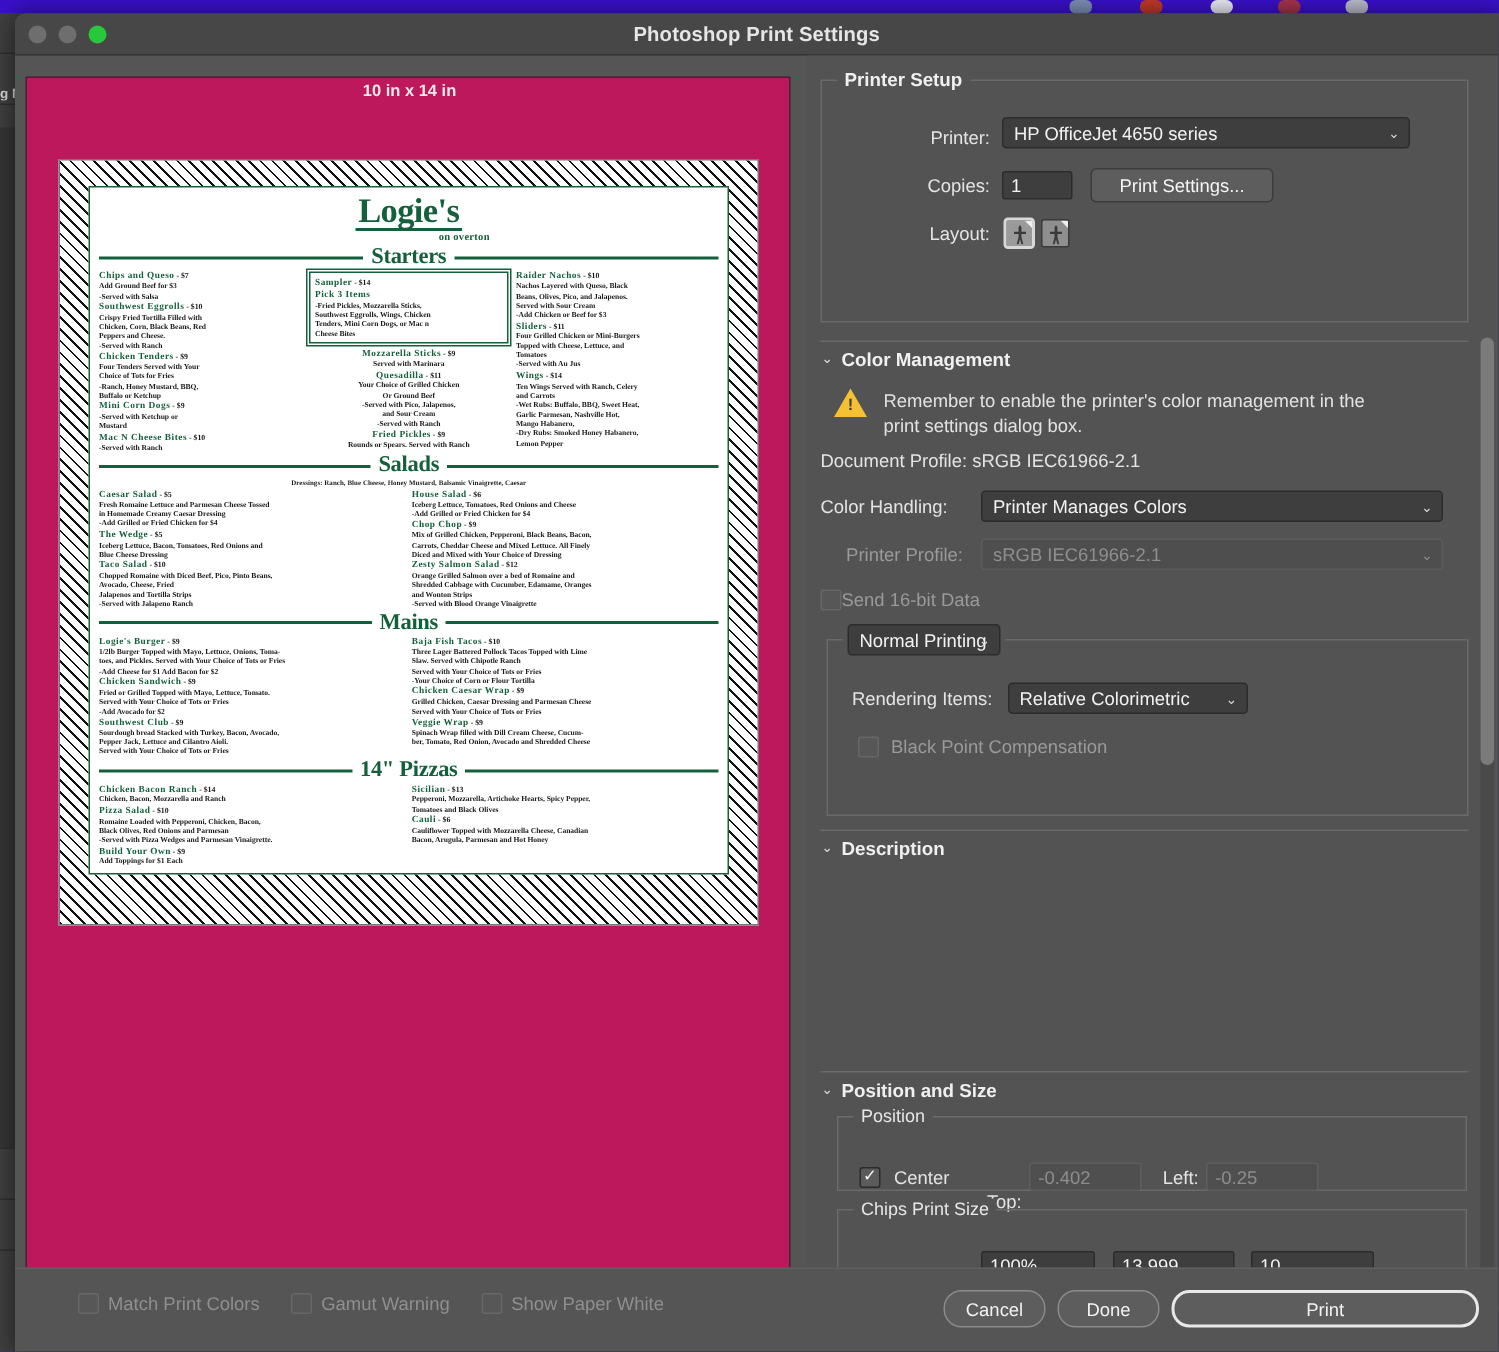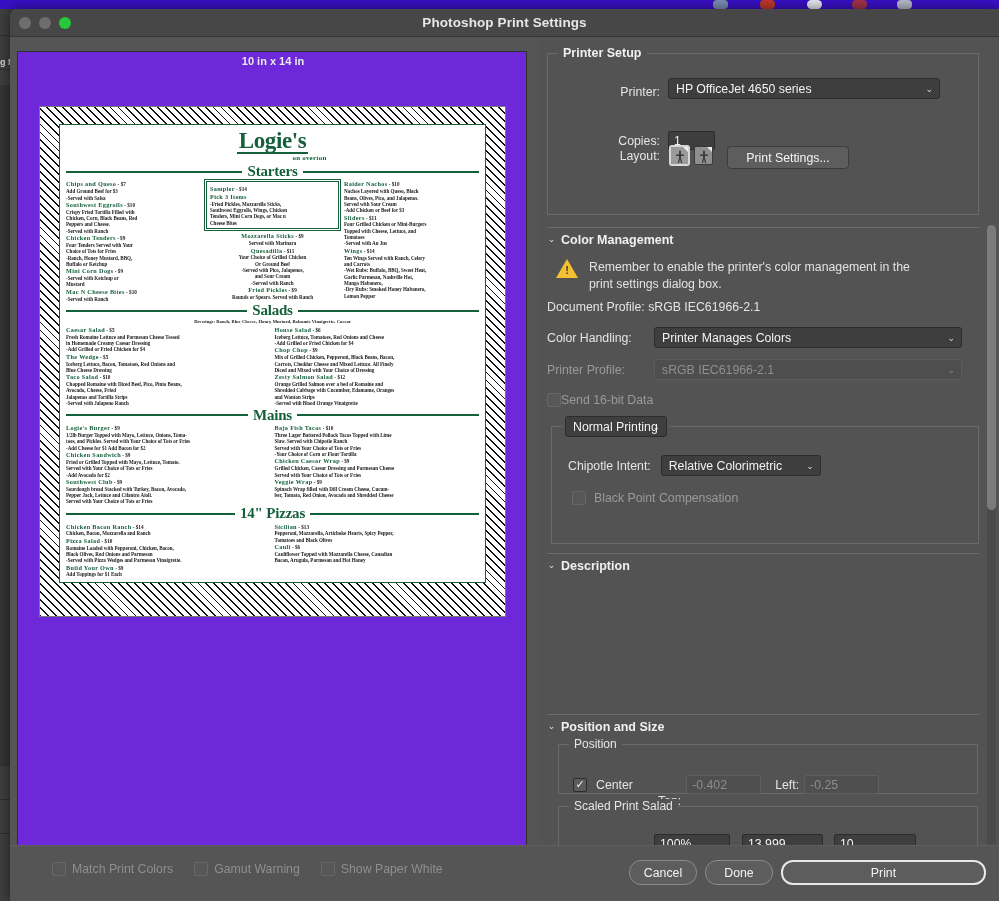--- a/index.html
+++ b/index.html
@@ -59,21 +59,21 @@
     font-size: 13.5px; font-weight: bold; color: #e6e6e6;
     letter-spacing: 0.1px;
   }
 
   #body-area { position: absolute; left:0; top: 28px; width: 989px; height: 864px; }
 
   
   #preview-pane {
     position: absolute; left: 7px; top: 14px;
     width: 510px; height: 812px;
-    background: #6d28d9;
+    background: #be185d;
     border: 1px solid #2f2f2f;
   }
   #preview-size {
     position: absolute; left: 0; top: 3px; width: 510px;
     text-align: center; font-size: 11px; font-weight: bold; color: #e9e9e9;
   }
   #paper {
     position: absolute; left: 21px; top: 54px;
     width: 467px; height: 511px;
     background: #ffffff;
@@ -189,21 +189,21 @@
   .select.dim .chev { color: #8f8f8f; }
   .textfield {
     background: #3e3e3e; border: 1px solid #2c2c2c; border-radius: 2px;
     height: 19px; display: flex; align-items: center; padding: 0 5px;
     font-size: 12.3px; color: #f2f2f2;
   }
   .textfield.dim { background: #4f4f4f; border-color: #5e5e5e; color: #8d8d8d; }
   .btn {
     background: #5d5d5d; border: 1px solid #3c3c3c; border-radius: 4px;
     height: 23px; display: inline-flex; align-items: center; justify-content: center;
-    padding: 0 10px; font-size: 12.3px; color: #f4f4f4; margin-top: 34px;
+    padding: 0 10px; font-size: 12.3px; color: #f4f4f4;
   }
   .cbox {
     width: 14px; height: 14px; border-radius: 2px;
     background: #3e3e3e; border: 1px solid #2b2b2b;
     display: inline-flex; align-items: center; justify-content: center;
     font-size: 11px; color: #f5f5f5; line-height: 1;
   }
   .cbox.dim { background: #575757; border-color: #676767; }
   .cbox.checked { background: #5b5b5b; }
   .disc {
@@ -597,42 +597,42 @@
 
       <div class="row" style="position:absolute; left:9px; top:290px; width:432px;">
         <div class="lbl" style="width:103px;">Color Handling:</div>
         <div class="select" style="margin-left:4px; width:308px;">
           <span>Printer Manages Colors</span>
           <span class="chev">⌄</span>
         </div>
       </div>
 
       <div class="row" style="position:absolute; left:9px; top:322px; width:432px;">
-        <div class="lbl dim" style="width:103px; padding-right:8px;">Printer Profile:</div>
+        <div class="lbl dim" style="width:103px; text-align:right; padding-right:8px;">Printer Profile:</div>
         <div class="select dim" style="margin-left:4px; width:308px;">
           <span>sRGB IEC61966-2.1</span>
           <span class="chev">⌄</span>
         </div>
       </div>
 
       <div class="row" style="position:absolute; left:9px; top:356px; gap:0;">
         <span class="cbox dim"></span>
         <span class="lbl dim">Send 16-bit Data</span>
       </div>
 
       <div class="fieldset" style="position:absolute; left:13px; top:389px; width:428px; height:118px;">
         <div style="position:absolute; top:-11px; left:10px; background:#535353; padding:0 3px;">
           <div class="select" style="width:102px; height:21px;">
             <span>Normal Printing</span>
             <span class="chev">⌄</span>
           </div>
         </div>
 
         <div class="row" style="position:absolute; left:16px; top:28px;">
-          <div class="lbl">Chipotle Intent:</div>
+          <div class="lbl">Rendering Items:</div>
           <div class="select" style="margin-left:10px; width:160px;">
             <span>Relative Colorimetric</span>
             <span class="chev">⌄</span>
           </div>
         </div>
 
         <div class="row" style="position:absolute; left:20px; top:64px; gap:8px;">
           <span class="cbox dim"></span>
           <span class="lbl dim">Black Point Compensation</span>
         </div>
@@ -663,21 +663,21 @@
             <span>-0.402</span>
           </span>
           <span class="lbl" style="margin-left:14px;">Left:</span>
           <span class="textfield dim" style="margin-left:5px; width:75px;">
             <span>-0.25</span>
           </span>
         </div>
       </div>
 
       <div class="fieldset" style="position:absolute; left:20px; top:769px; width:420px; height:67px;">
-        <div class="legend plain">Scaled Print Salad</div>
+        <div class="legend plain">Chips Print Size</div>
         <div style="position:absolute; left:14px; top:20px; width:396px;">
           <div style="display:flex; align-items:center; margin-top:7px;">
             <span class="textfield" style="margin-left:81px; width:76px;">
               <span>100%</span>
             </span>
             <span class="textfield" style="margin-left:12px; width:81px;">
               <span>13.999</span>
             </span>
             <span class="textfield" style="margin-left:11px; width:82px;">
               <span>10</span>

